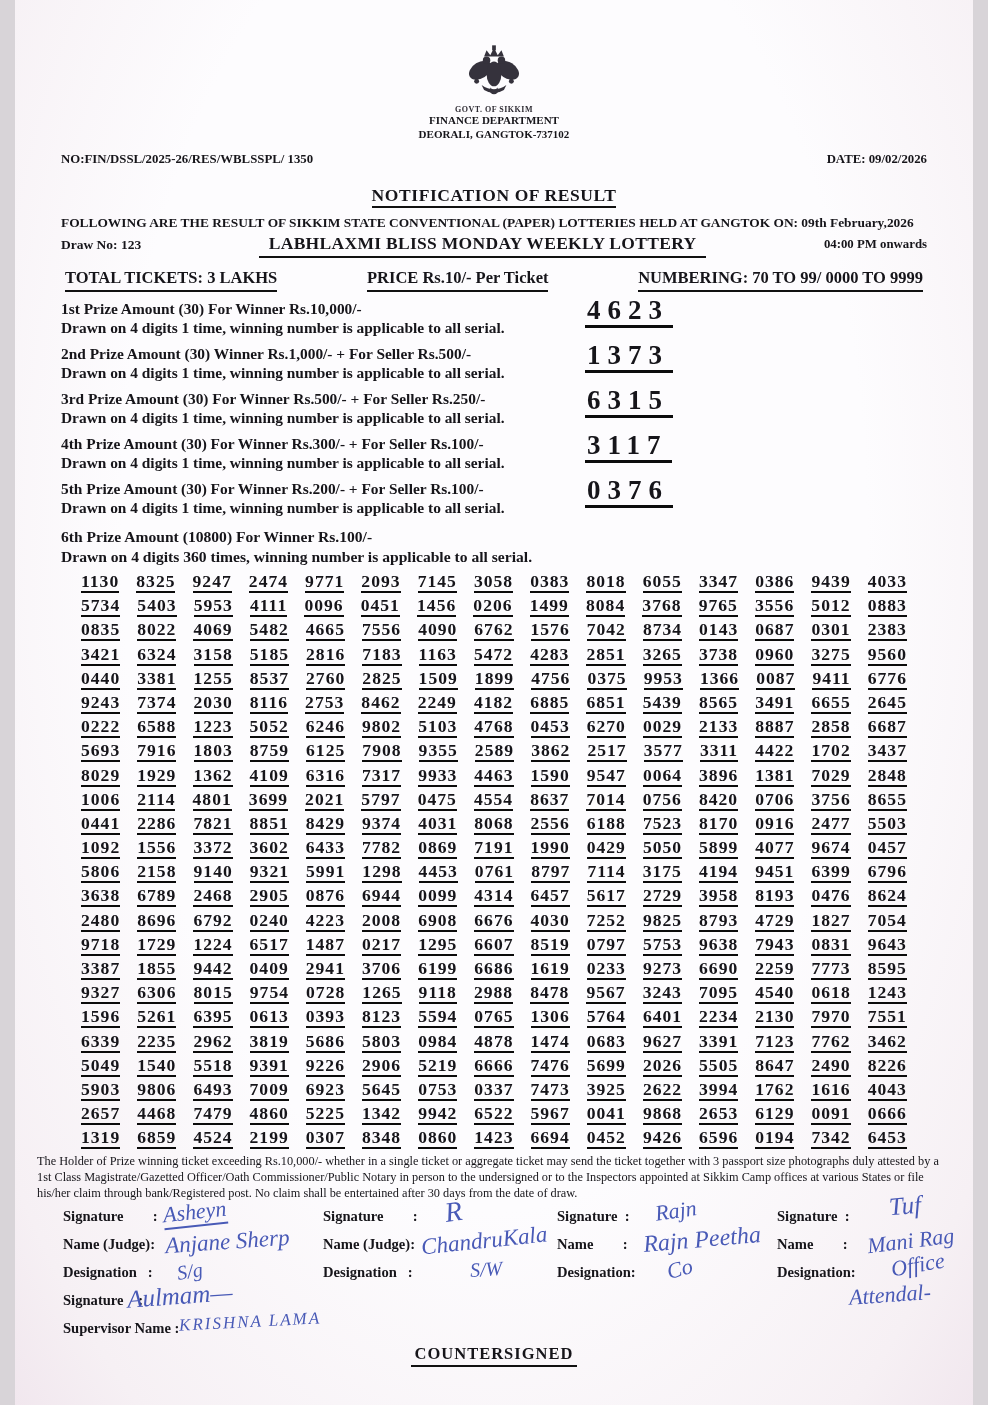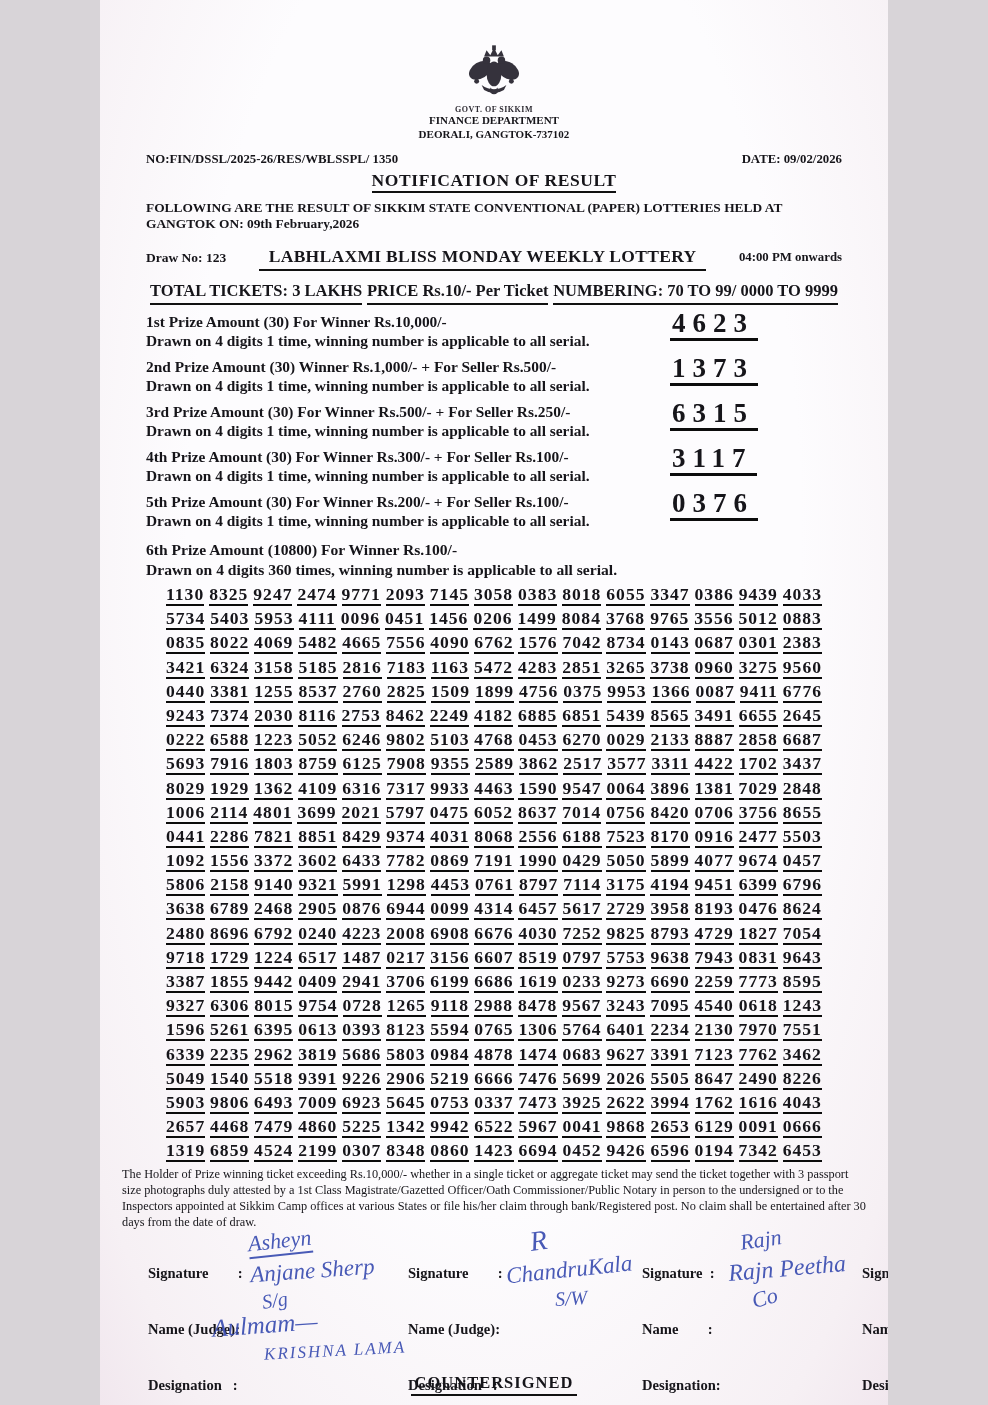--- a/index.html
+++ b/index.html
@@ -1,46 +1,46 @@
 <!DOCTYPE html>
 <html style="--ink: #3a4db1; --text: #16151a;"><head>
 <meta charset="utf-8">
 <style>
   :root { --ink: #3a4db1; --text: #16151a; }
   * { margin:0; padding:0; box-sizing:border-box; }
   html,body { background:#d8d4d8; }
   .page {
     position:relative;
-    width:788px; height:1405px;
+    width:958px; height:1405px;
     margin:0 auto;
     font-family:"Liberation Serif", serif;
     color:var(--text);
     background: radial-gradient(ellipse at 50% 38%, #fdfcfe 55%, #f6f0f4 88%, #f1e7ee 100%);
     overflow:hidden;
   }
 
   
   .header { padding-top:44px; text-align:center; }
   .emblem { display:inline-block; }
   .emblem-caption { font-size:8px; font-weight:bold; letter-spacing:.5px; margin-top:1px; color:#2e2b33; }
   .org-line { font-weight:bold; line-height:13.5px; }
   .org-line.l1 { font-size:12px; margin-top:3px; }
   .org-line.l2, .org-line.l3, .org-line.l4 { font-size:11px; }
 
   .ref-row { display:flex; justify-content:space-between; padding:0 46px; margin-top:11px;
              font-size:12.8px; font-weight:bold; }
 
-  .title-wrap { text-align:center; margin-top:3px; }
+  .title-wrap { text-align:center; margin-top:18px; }
   .title-wrap span { font-size:17.5px; font-weight:bold; letter-spacing:.6px;
                      border-bottom:2px solid #111; padding-bottom:1px; }
 
   .result-line { padding:0 46px; margin-top:9px; font-size:13.4px; font-weight:bold; }
 
   .draw-row { display:flex; justify-content:space-between; align-items:flex-start;
-              padding:0 46px; margin-top:14px; }
+              padding:0 46px; margin-top:2px; }
   .draw-no { font-size:13.5px; font-weight:bold; padding-top:4px; }
   .lottery-name { font-size:17.5px; font-weight:bold; letter-spacing:.3px;
                   border-bottom:2.5px solid #111; padding:0 10px 2px; }
   .draw-time { font-size:12.8px; font-weight:bold; padding-top:4px;text-align:center; }
 
   .tickets-row { display:flex; justify-content:space-between; padding:0 50px; margin-top:10px; }
   .tickets-row span { font-size:16.5px; font-weight:bold; border-bottom:2.5px solid #111; padding-bottom:2px; }
 
   
   .prizes { padding:0 46px; margin-top:7px; }
@@ -60,21 +60,21 @@
 
   .disclaimer { padding:0 22px; margin-top:5px; font-size:12.3px; font-weight:normal; line-height:1.3; }
 
   
   .sig-area { position:relative; height:132px; margin-top:6px; }
   .sig-col { position:absolute; top:0; }
   .sig-col.c1 { left:48px; }
   .sig-col.c2 { left:308px; }
   .sig-col.c3 { left:542px; }
   .sig-col.c4 { left:762px; }
-  .sig-line { height:28px; font-size:14.6px; font-weight:bold; white-space:pre;margin-top:28px; }
+  .sig-line { height:28px; font-size:14.6px; font-weight:bold; white-space:pre; }
 
   .hw { position:absolute; color:var(--ink); font-style:italic; opacity:.92;
         font-family:"Liberation Serif", serif; white-space:nowrap; }
   .hw.u { border-bottom:2px solid var(--ink); }
 
   .countersigned { text-align:center; margin-top:4px; }
   .countersigned span { font-size:16.5px; font-weight:600; letter-spacing:1px;
                         border-bottom:2px solid #111; padding:0 4px 2px; }
 </style>
 </head>
@@ -313,21 +313,21 @@
         <span class="num">2848</span>
       </div>
       <div class="grid-row">
         <span class="num">1006</span>
         <span class="num">2114</span>
         <span class="num">4801</span>
         <span class="num">3699</span>
         <span class="num">2021</span>
         <span class="num">5797</span>
         <span class="num">0475</span>
-        <span class="num">6052</span>
+        <span class="num">4554</span>
         <span class="num">8637</span>
         <span class="num">7014</span>
         <span class="num">0756</span>
         <span class="num">8420</span>
         <span class="num">0706</span>
         <span class="num">3756</span>
         <span class="num">8655</span>
       </div>
       <div class="grid-row">
         <span class="num">0441</span>
@@ -414,21 +414,21 @@
         <span class="num">1827</span>
         <span class="num">7054</span>
       </div>
       <div class="grid-row">
         <span class="num">9718</span>
         <span class="num">1729</span>
         <span class="num">1224</span>
         <span class="num">6517</span>
         <span class="num">1487</span>
         <span class="num">0217</span>
-        <span class="num">3156</span>
+        <span class="num">1295</span>
         <span class="num">6607</span>
         <span class="num">8519</span>
         <span class="num">0797</span>
         <span class="num">5753</span>
         <span class="num">9638</span>
         <span class="num">7943</span>
         <span class="num">0831</span>
         <span class="num">9643</span>
       </div>
       <div class="grid-row">

